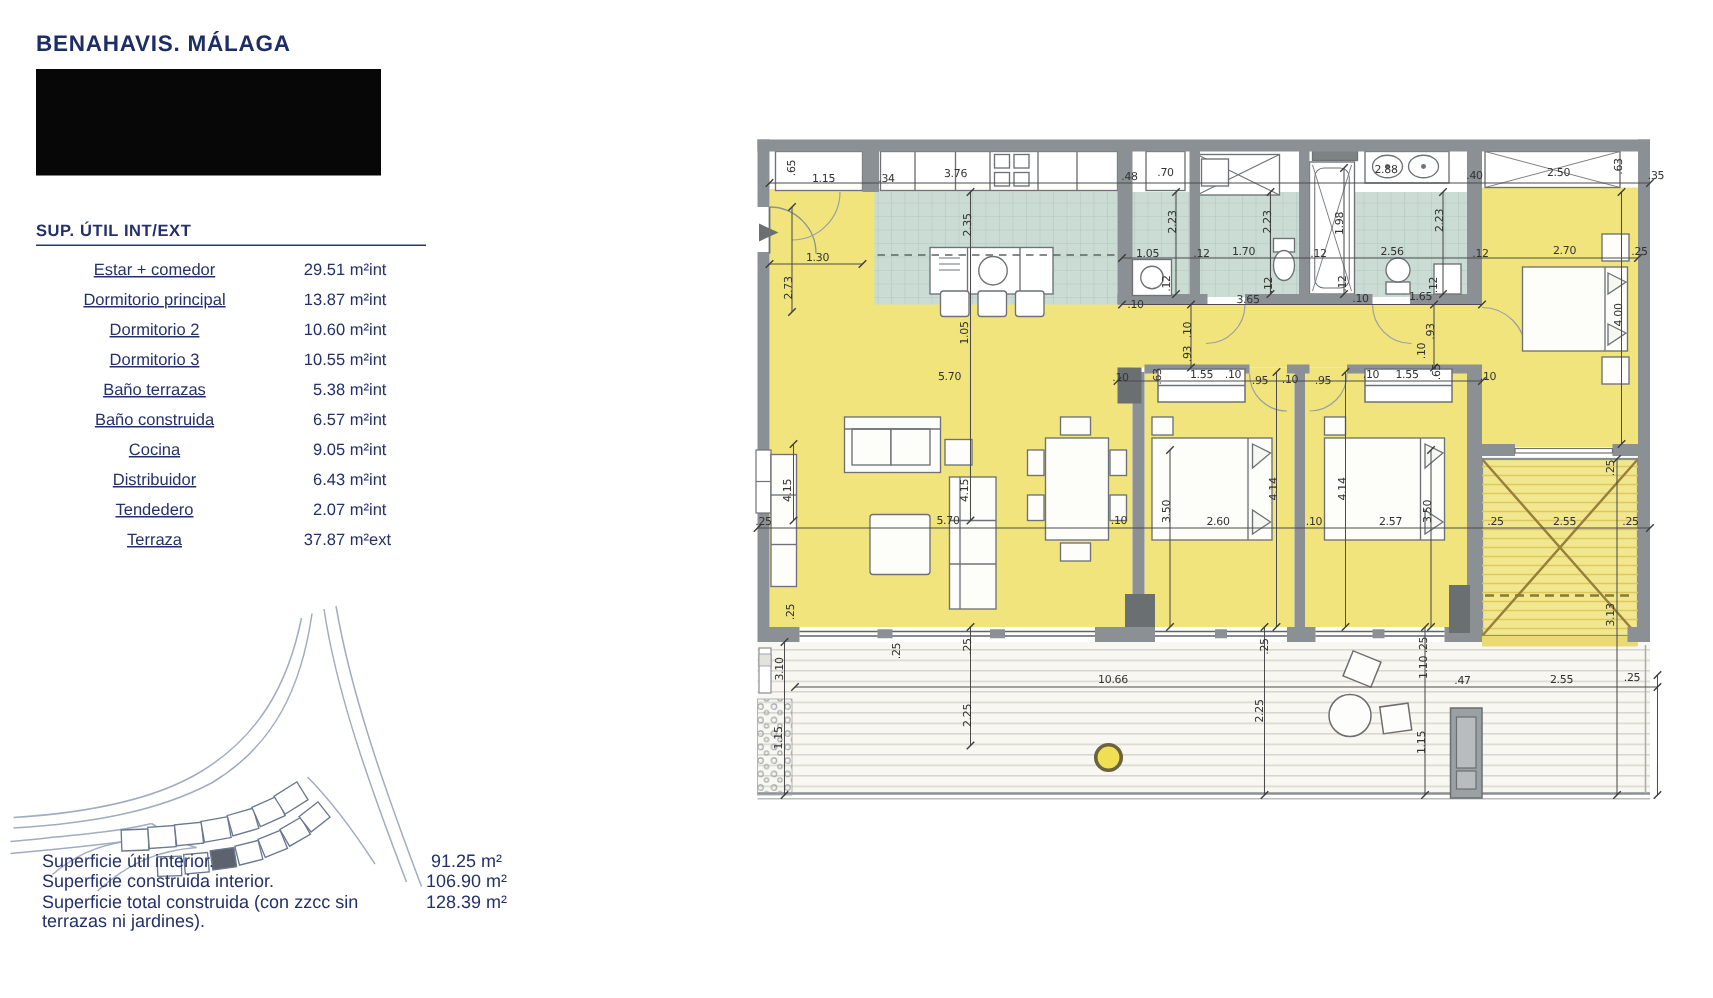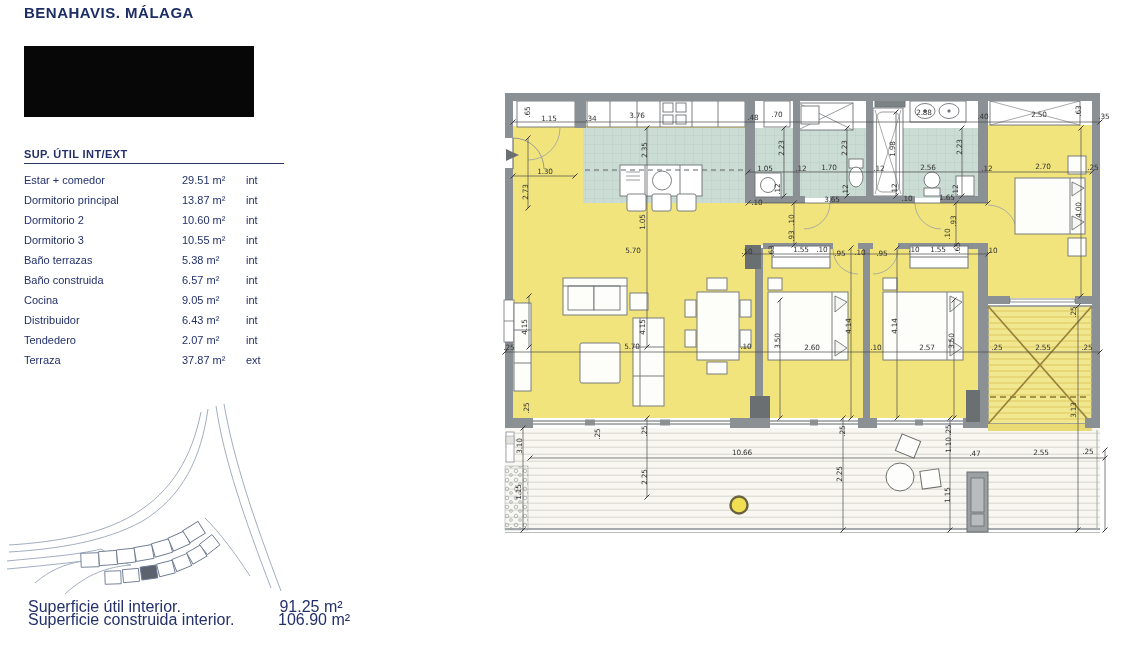--- a/index.html
+++ b/index.html
@@ -1,29 +1,29 @@
 <!DOCTYPE html>
 <html><head>
 <meta charset="utf-8">
 <style>
   html,body{margin:0;padding:0;}
   body{width:1142px;height:665px;background:#ffffff;font-family:"Liberation Sans",sans-serif;position:relative;overflow:hidden;}
   .page{position:absolute;inset:0;background:#ffffff;}
-  #doc-title{position:absolute;left:24px;top:4px;font-size:15px;font-weight:bold;letter-spacing:.5px;color:#1d2d66;}
+  #doc-title{position:absolute;left:24px;top:21px;font-size:15px;font-weight:bold;letter-spacing:.5px;color:#1d2d66;}
   #redaction{position:absolute;left:24px;top:46px;width:230px;height:71px;background:#070707;}
   
   #area-table{position:absolute;left:24px;top:148px;width:260px;font-size:11px;color:#23306b;}
   #area-table .thead{font-weight:bold;padding-right:12px;padding-bottom:3px;border-bottom:1.6px solid #2a3668;letter-spacing:.4px;}
   #area-table .trow{display:grid;grid-template-columns:1fr 64px 38px;align-items:center;height:20px;margin-top:0;}
-  #area-table .trow .lbl{text-align:left;}
-  #area-table .trow .val{}
+  #area-table .trow .lbl{text-align:center;text-decoration:underline;}
+  #area-table .trow .val{text-align:right;}
   #area-table .trow .typ{padding-right:4px;}
   #area-table .rows{margin-top:6px;}
   
-  #summary{position:absolute;left:28px;top:600px;width:316px;font-size:16px;color:#23306b;}
+  #summary{position:absolute;left:28px;top:568px;width:316px;font-size:12px;color:#23306b;}
   #summary .srow{display:flex;height:13.4px;line-height:13.4px;}
   #summary .srow .lbl{flex:1;text-align:left;}
   #summary .srow .val{width:66px;text-align:center;white-space:nowrap;}
   svg text.dim{font-family:"DejaVu Sans",sans-serif;font-size:7.3px;fill:#333;letter-spacing:-.2px;}
   .dim-line{stroke:#4c4c4c;stroke-width:.7;}
 </style>
 </head>
 <body>
 
 <div class="page">
@@ -542,15 +542,19 @@
 
   <div id="summary">
     <div class="srow">
         <span class="lbl">Superficie útil interior.</span>
         <span class="val">91.25 m²</span>
       </div>
     <div class="srow">
         <span class="lbl">Superficie construida interior.</span>
         <span class="val">106.90 m²</span>
       </div>
+    <div class="srow">
+        <span class="lbl">Superficie total construida (con zzcc sin terrazas ni jardines).</span>
+        <span class="val">128.39 m²</span>
+      </div>
   </div>
 
 </div>
 
 </body></html>

